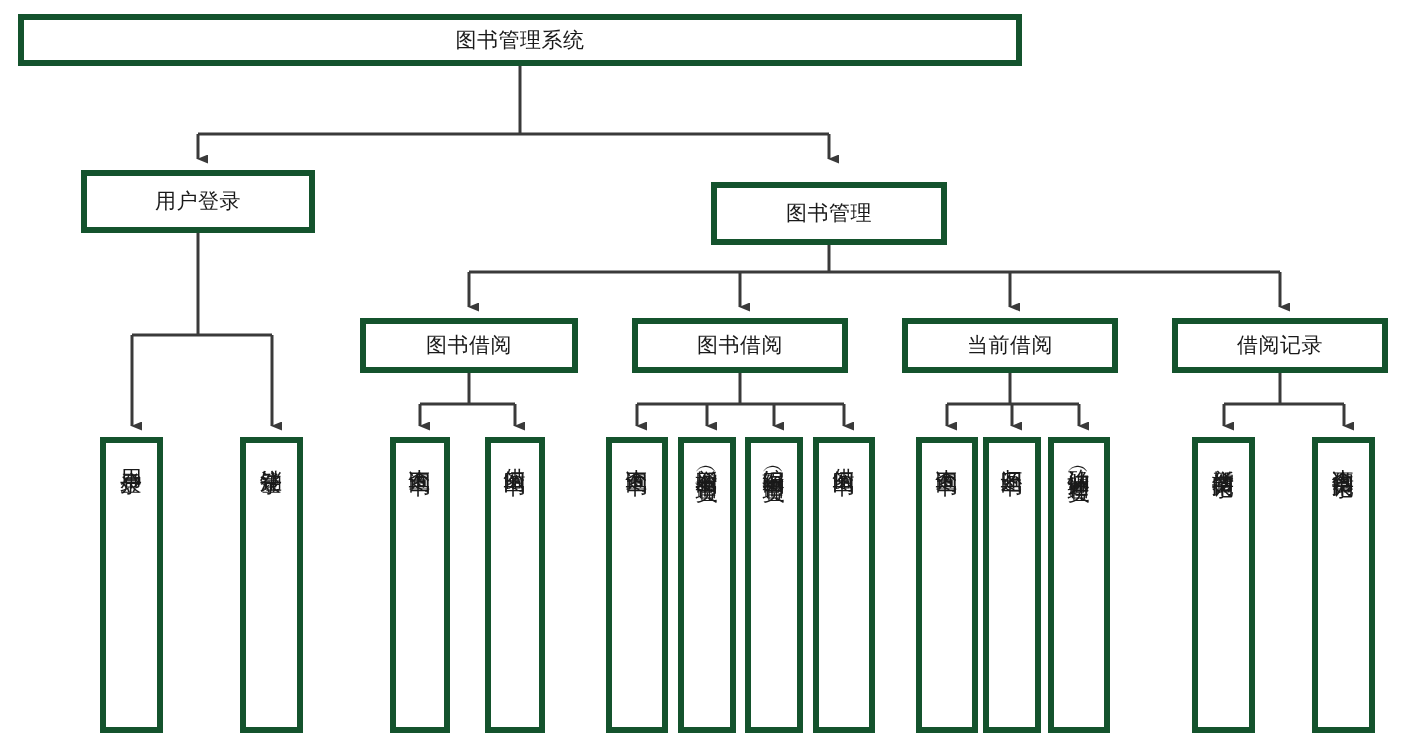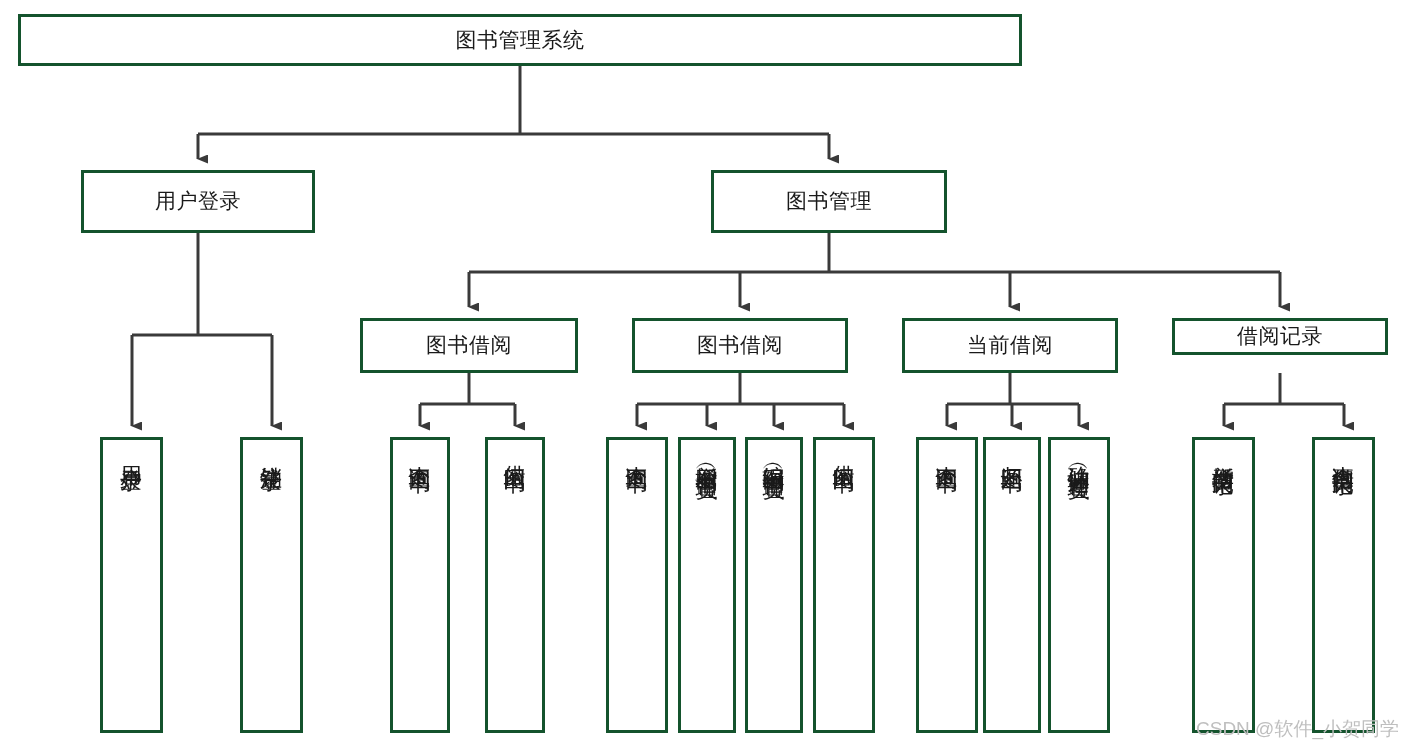--- a/index.html
+++ b/index.html
@@ -22,21 +22,21 @@
   svg#connectors {
     position: absolute;
     left: 0;
     top: 0;
     width: 1405px;
     height: 747px;
   }
   .node {
     position: absolute;
     box-sizing: border-box;
-    border: 3px solid #14532d;
+    border: 6px solid #14532d;
     background: #ffffff;
     display: flex;
     align-items: center;
     justify-content: center;
     color: #1a1a1a;
   }
   .node .label {
     display: block;
     text-align: center;
     line-height: 1.25;
@@ -113,33 +113,33 @@
         <path d="M1344,404 L1344,426" stroke="#3a3a3a" stroke-width="3" fill="none" marker-end="url(#arrowhead)"></path>
       </g>
   </svg>
   <div id="node-layer">
       <div class="node horizontal" style="left: 18px; top: 14px; width: 1004px; height: 52px;">
         <span class="label">图书管理系统</span>
       </div>
       <div class="node horizontal" style="left: 81px; top: 170px; width: 234px; height: 63px;">
         <span class="label">用户登录</span>
       </div>
-      <div class="node horizontal" style="left: 711px; top: 170px; width: 236px; height: 63px;">
+      <div class="node horizontal" style="left: 711px; top: 182px; width: 236px; height: 63px;">
         <span class="label">图书管理</span>
       </div>
       <div class="node horizontal" style="left: 360px; top: 318px; width: 218px; height: 55px;">
         <span class="label">图书借阅</span>
       </div>
       <div class="node horizontal" style="left: 632px; top: 318px; width: 216px; height: 55px;">
         <span class="label">图书借阅</span>
       </div>
       <div class="node horizontal" style="left: 902px; top: 318px; width: 216px; height: 55px; align-items: center;">
         <span class="label">当前借阅</span>
       </div>
-      <div class="node horizontal" style="left: 1172px; top: 318px; width: 216px; height: 37px;">
+      <div class="node horizontal" style="left: 1172px; top: 318px; width: 216px; height: 55px;">
         <span class="label">借阅记录</span>
       </div>
       <div class="node vertical" style="left: 100px; top: 437px; width: 63px; height: 296px;">
         <span class="label">用户登录</span>
       </div>
       <div class="node vertical" style="left: 240px; top: 437px; width: 63px; height: 296px;">
         <span class="label">注销登录</span>
       </div>
       <div class="node vertical" style="left: 390px; top: 437px; width: 60px; height: 296px;">
         <span class="label">查询图书</span>
@@ -168,14 +168,13 @@
       <div class="node vertical" style="left: 1048px; top: 437px; width: 62px; height: 296px;">
         <span class="label">确认归还（管理员）</span>
       </div>
       <div class="node vertical" style="left: 1192px; top: 437px; width: 63px; height: 296px;">
         <span class="label">新增借阅记录</span>
       </div>
       <div class="node vertical" style="left: 1312px; top: 437px; width: 63px; height: 296px;">
         <span class="label">查询借阅记录</span>
       </div>
     </div>
-  <div class="watermark" style="left:1196px; top:716px;">CSDN @软件_小贺同学</div>
 </div>
 
 </body></html>

